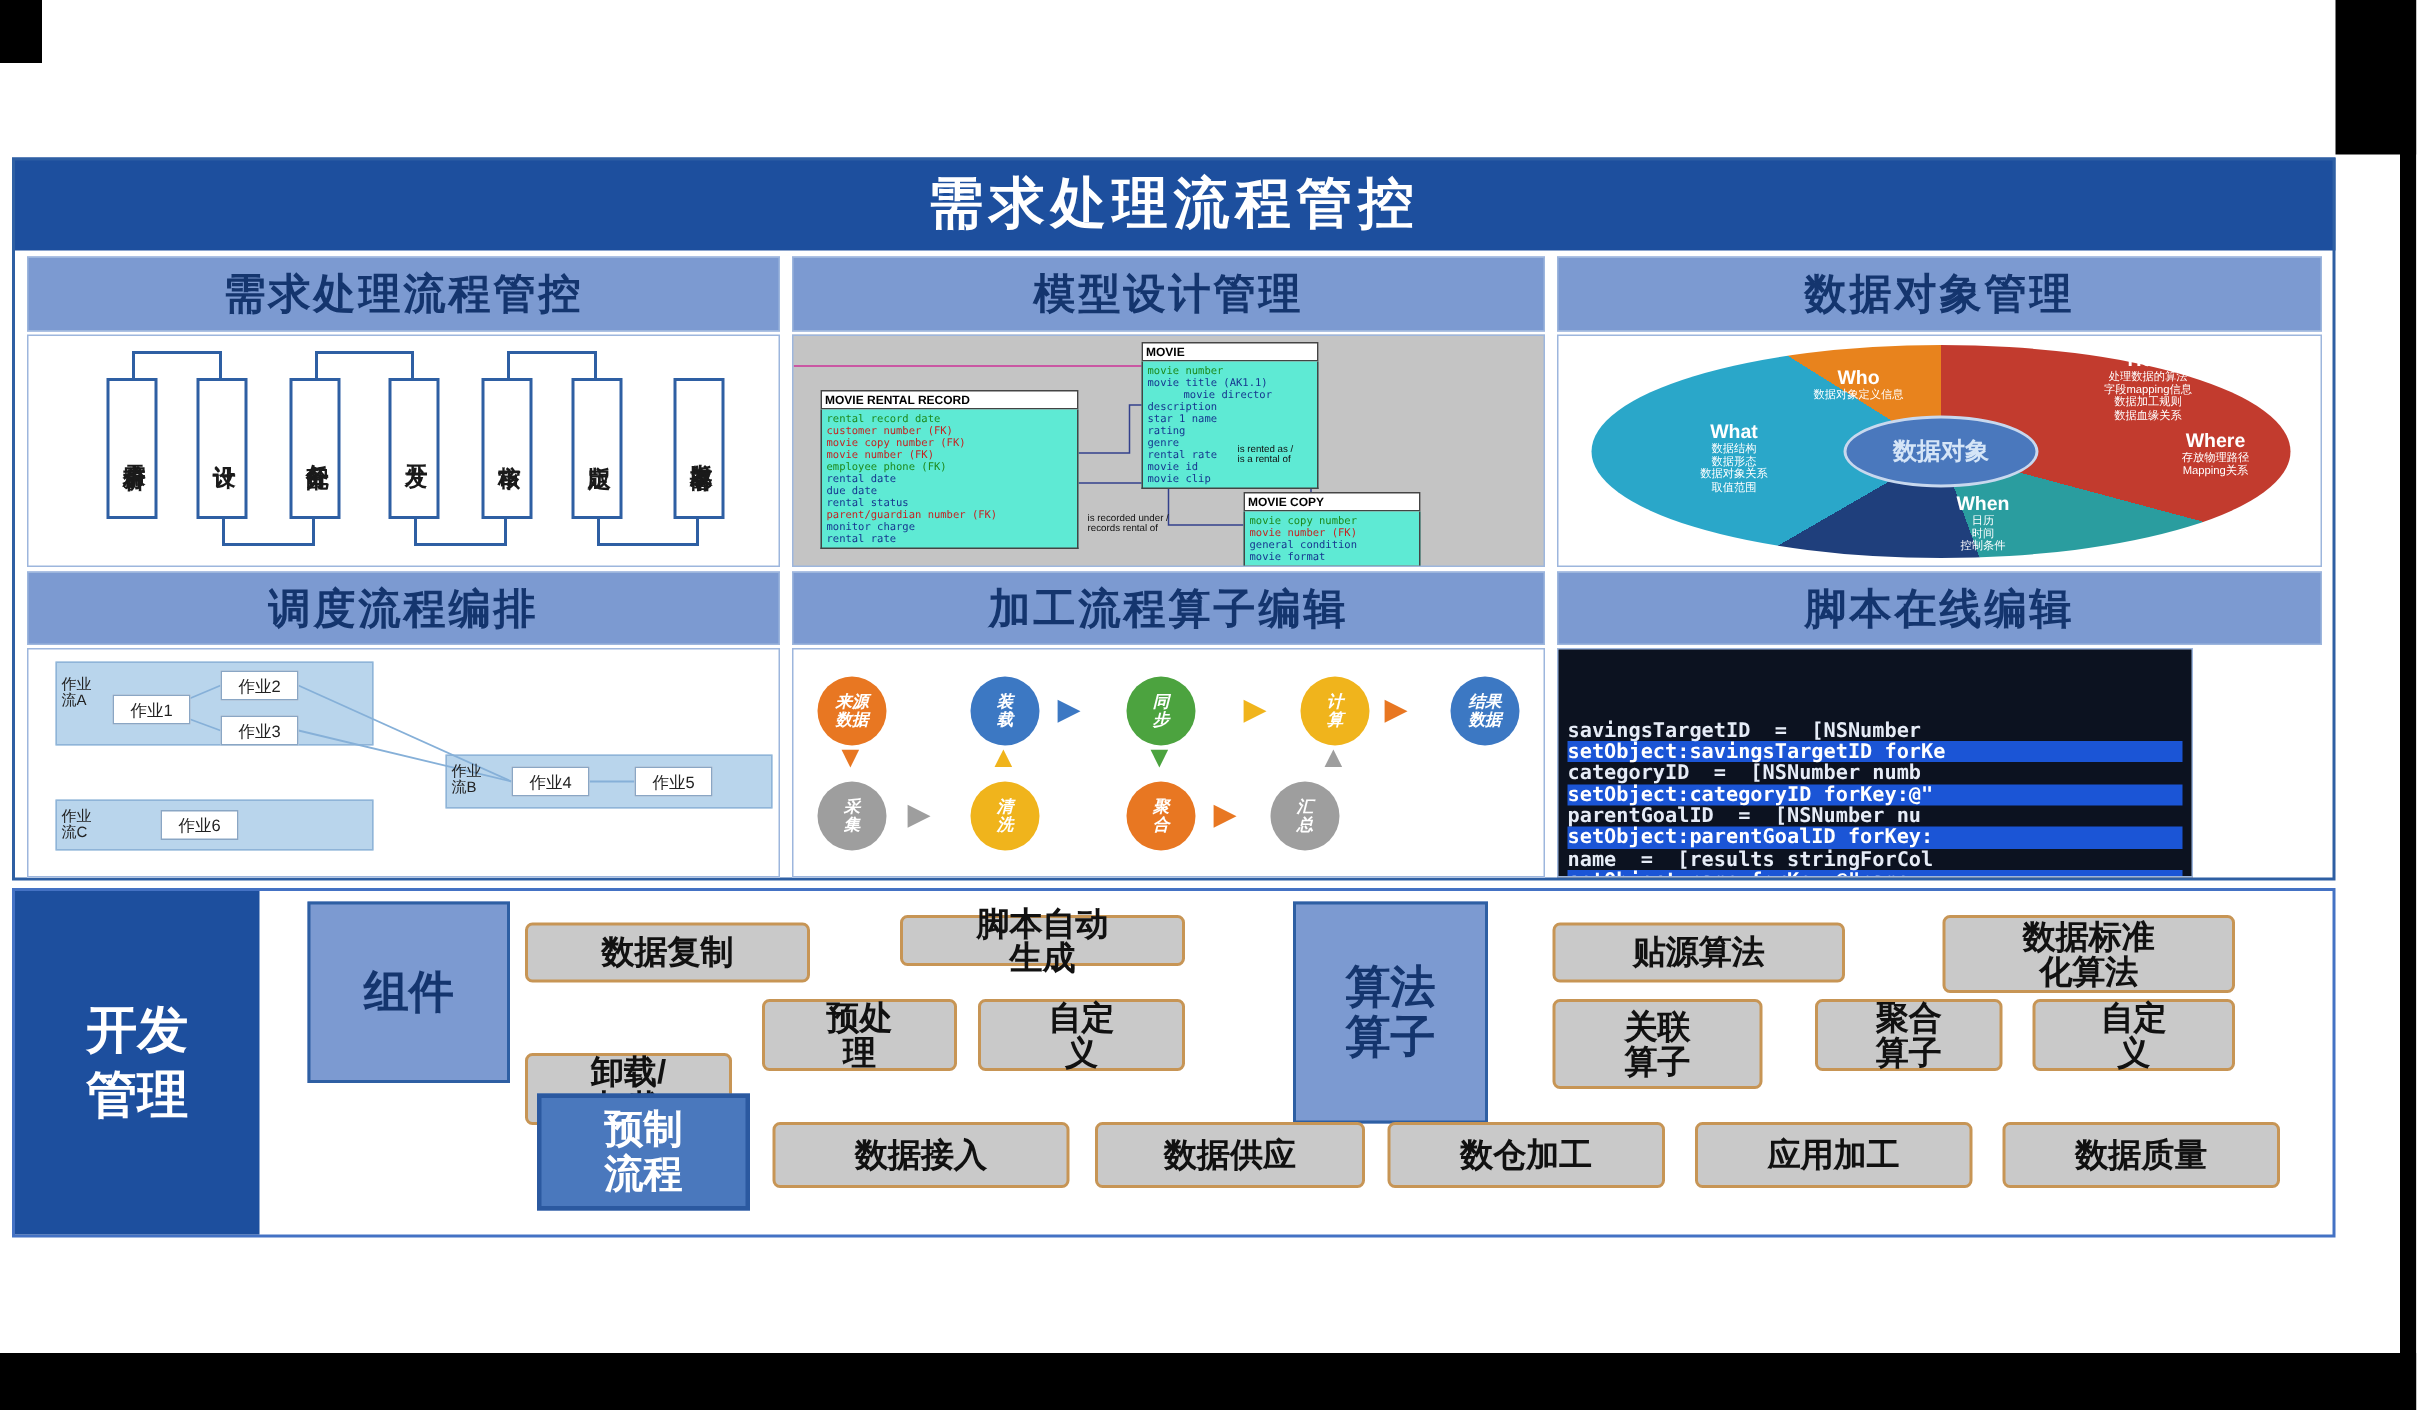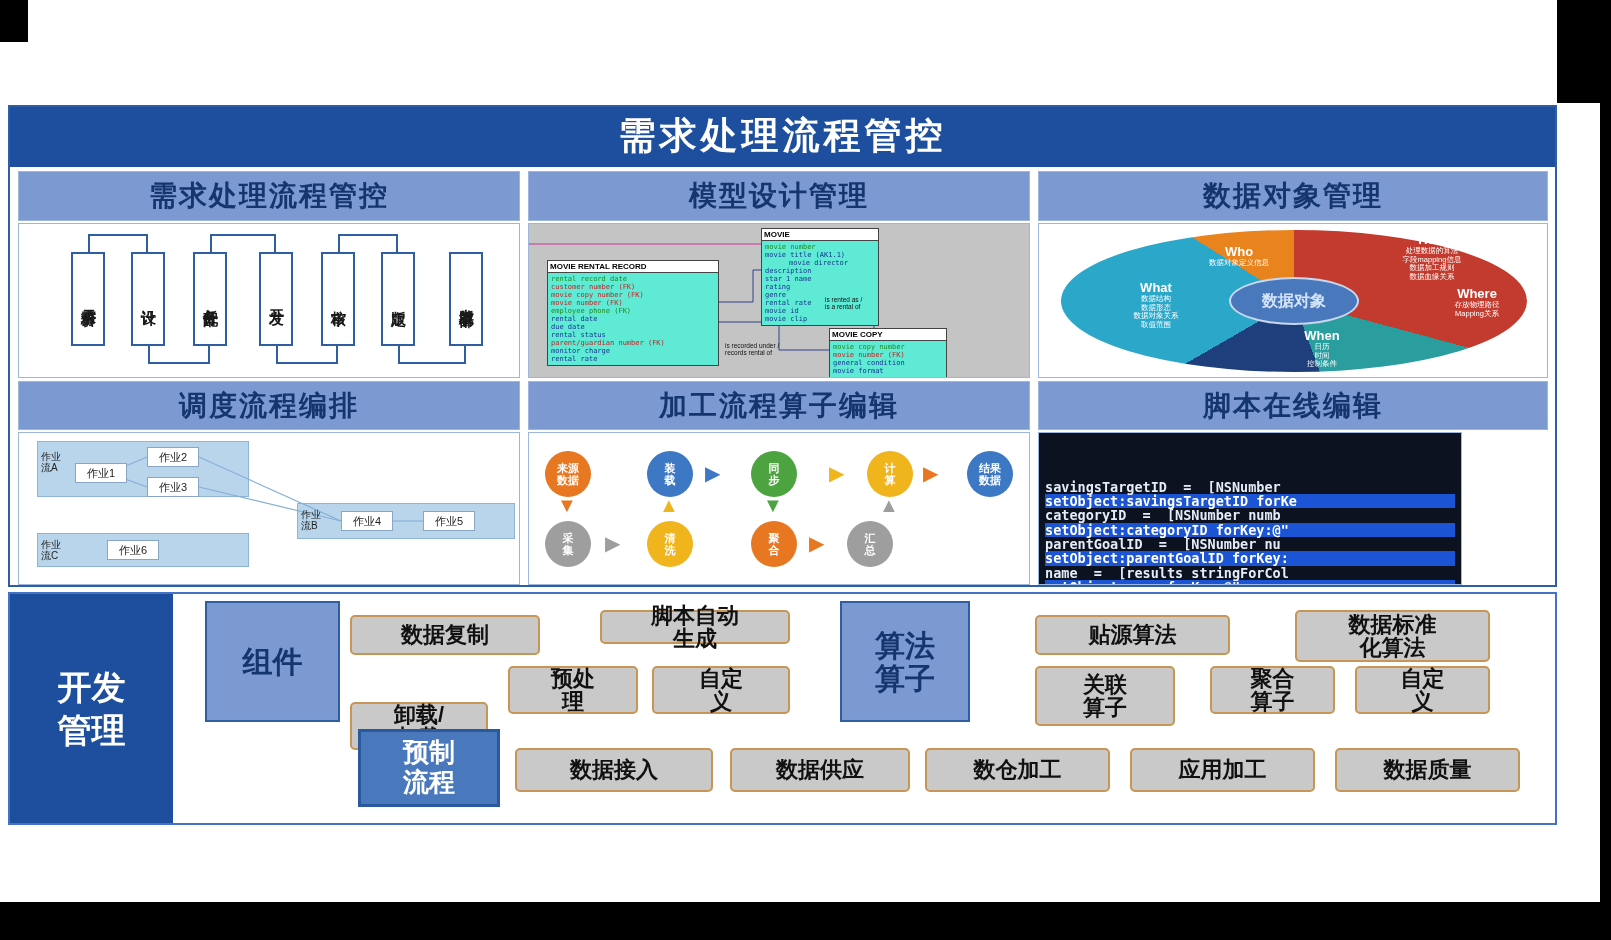--- a/index.html
+++ b/index.html
@@ -37,21 +37,21 @@
   .pie-name{font-size:13px;font-weight:bold;}
   .pie-desc{font-size:7.5px;line-height:8.5px;white-space:pre-line;}
   
   .flow-rect{background:#b9d5ec;border:1px solid #8fb4d8;}
   .flow-label{position:absolute;width:26px;font-size:10px;line-height:11px;color:#222;white-space:pre-line;}
   .job{width:52px;height:20px;background:#fff;border:1px solid #8aa6c4;font-size:11px;
        color:#222;display:flex;align-items:center;justify-content:center;}
   
   .op{width:46px;height:46px;border-radius:50%;color:#fff;font-weight:bold;font-size:11px;
       display:flex;align-items:center;justify-content:center;text-align:left;
-      white-space:pre-line;line-height:1.1;}
+      white-space:pre-line;line-height:1.1;font-style:italic;}
   .o-src{background:#e87722}.o-blue{background:#3c78c3}.o-green{background:#4ca33f}
   .o-yellow{background:#f0b41c}.o-gray{background:#9e9e9e}
   .tri{position:absolute;font-size:20px;line-height:1;}
   .t-blue{color:#3c78c3}.t-yellow{color:#f0b41c}.t-orange{color:#e87722}
   .t-gray{color:#9e9e9e}.t-green{color:#4ca33f}
   
   .pc6{background:#0c1220;}
   .code{position:absolute;left:0;top:0;right:0;bottom:0;padding:4px 6px;
         font-family:"DejaVu Sans Mono",monospace;font-weight:bold;font-size:13.5px;
         line-height:14.3px;color:#e6ecf7;overflow:hidden;white-space:pre;}
@@ -267,21 +267,21 @@
   <div class="abs gbtn" style="left:350px;top:615px;width:190px;height:40px">数据复制</div>
   <div class="abs gbtn" style="left:600px;top:610px;width:190px;height:34px">脚本自动
 生成</div>
   <div class="abs gbtn" style="left:350px;top:702px;width:138px;height:48px">卸载/
 加载</div>
   <div class="abs gbtn" style="left:508px;top:666px;width:130px;height:48px">预处
 理</div>
   <div class="abs gbtn" style="left:652px;top:666px;width:138px;height:48px">自定
 义</div>
 
-  <div class="abs bluebox" style="left:840px;top:601px;width:130px;height:121px">算法
+  <div class="abs bluebox" style="left:862px;top:601px;width:130px;height:148px">算法
 算子</div>
   <div class="abs gbtn" style="left:1035px;top:615px;width:195px;height:40px">贴源算法</div>
   <div class="abs gbtn" style="left:1295px;top:610px;width:195px;height:52px">数据标准
 化算法</div>
   <div class="abs gbtn" style="left:1035px;top:666px;width:140px;height:60px">关联
 算子</div>
   <div class="abs gbtn" style="left:1210px;top:666px;width:125px;height:48px">聚合
 算子</div>
   <div class="abs gbtn" style="left:1355px;top:666px;width:135px;height:48px">自定
 义</div>

